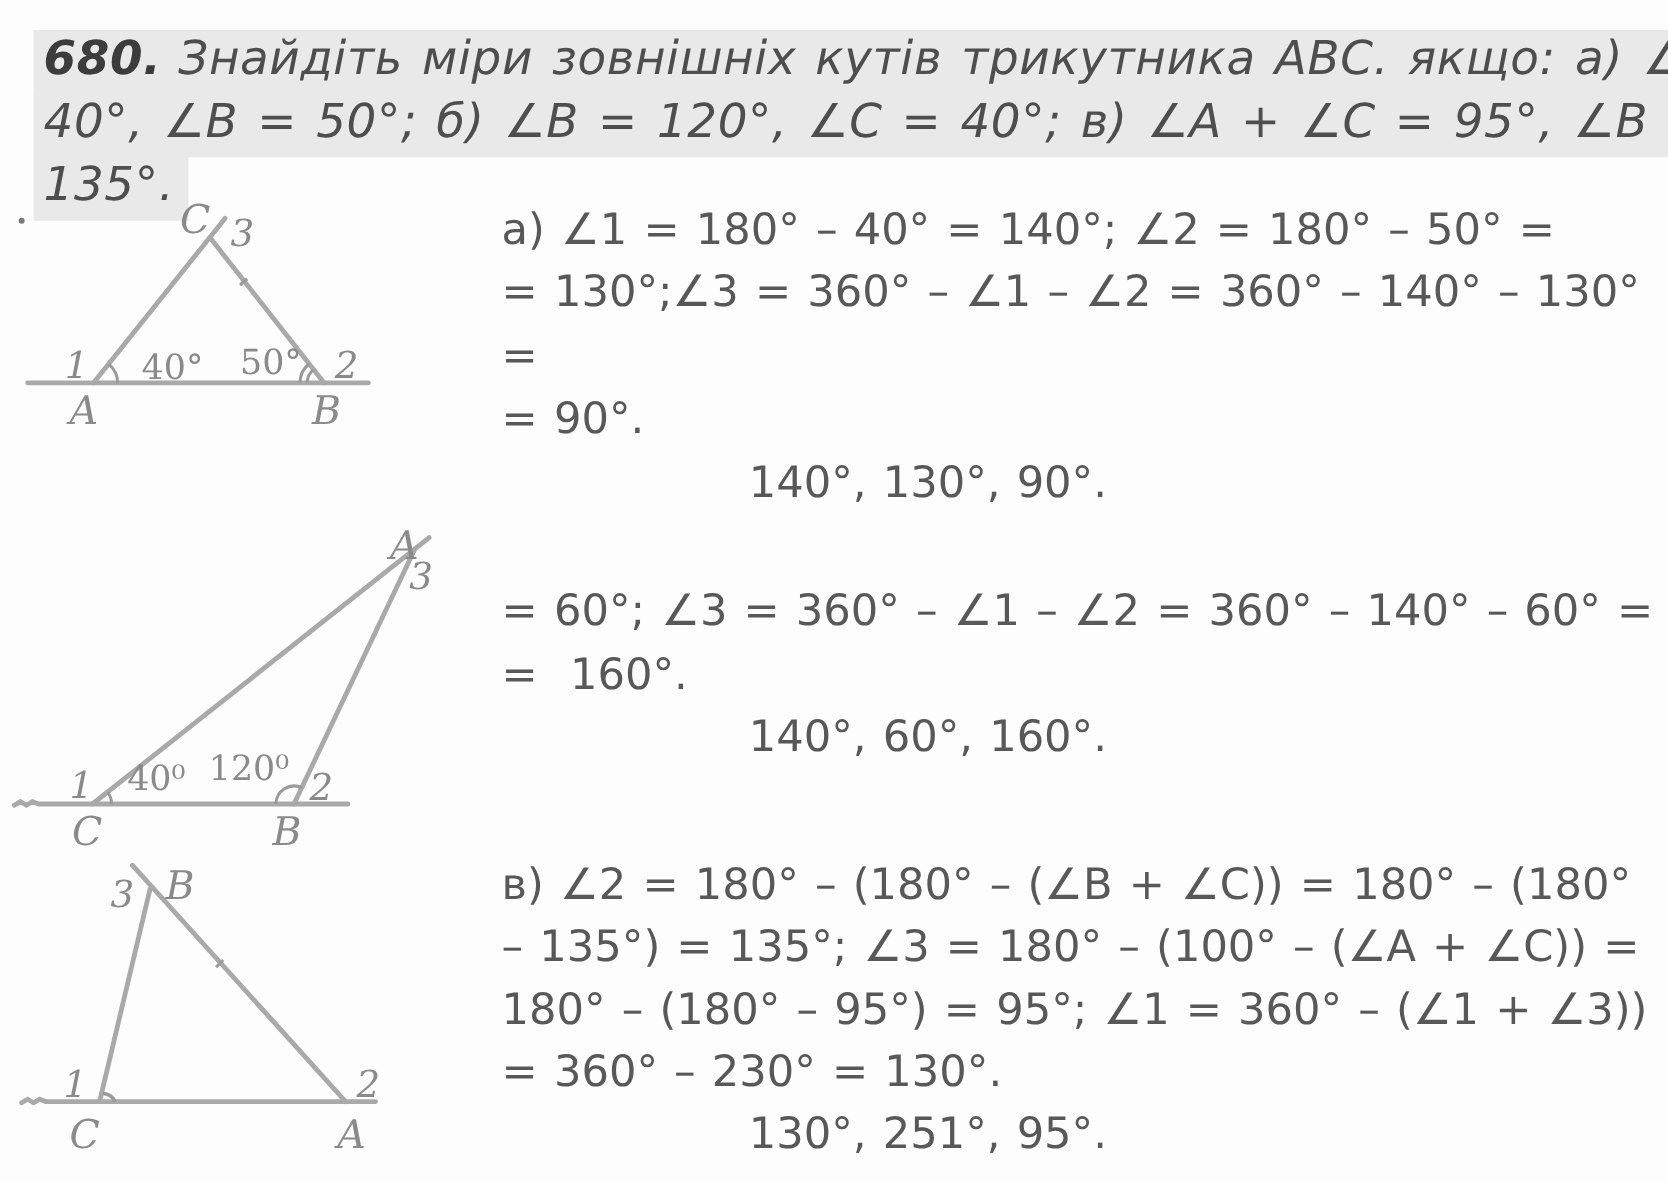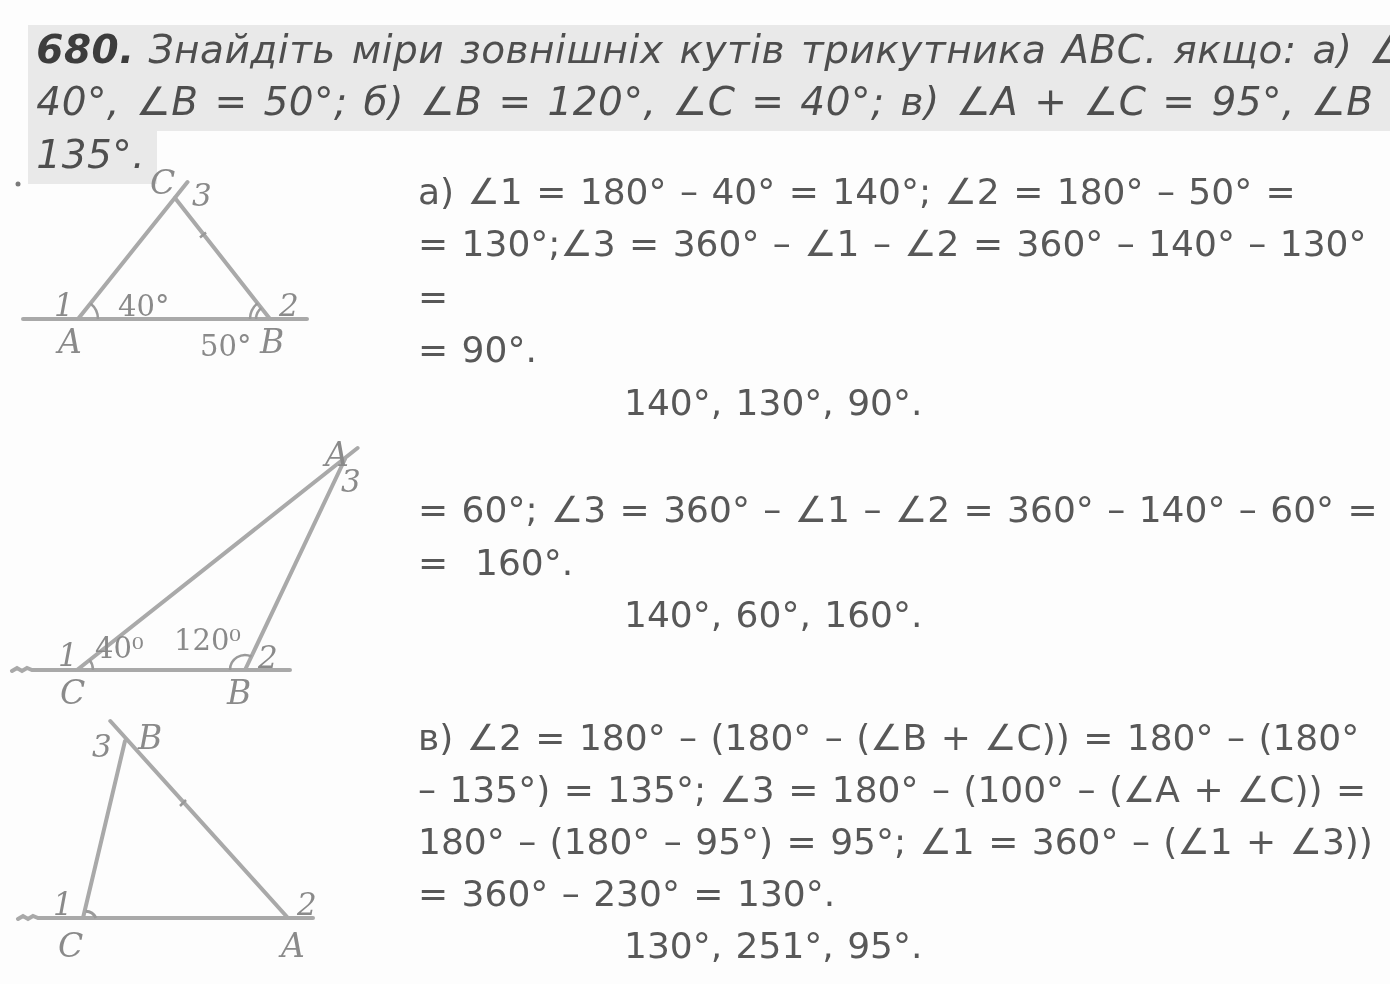--- a/index.html
+++ b/index.html
@@ -63,42 +63,42 @@
         <path d="M 256 161 A 14 14 0 0 1 261.3 150"></path>
         <path d="M 250 161 A 20 20 0 0 1 257.6 145.3"></path>
         <line x1="200" y1="79.5" x2="206" y2="74.5"></line>
       </g>
       <circle cx="18" cy="26" r="2.5" fill="#7a7a7a"></circle>
     </svg>
     <span class="dlabel vlabel" style="left:150px; top:8px;">C</span>
     <span class="dlabel nlabel" style="left:192px; top:22px;">3</span>
     <span class="dlabel nlabel" style="left:54px;  top:132px;">1</span>
     <span class="dlabel alabel" style="left:106px; top:134px;margin-left:12px;">40°</span>
-    <span class="dlabel alabel" style="left:200px; top:130px;margin-top:44px;">50°</span>
+    <span class="dlabel alabel" style="left:200px; top:130px;">50°</span>
     <span class="dlabel nlabel" style="left:279px; top:132px;">2</span>
     <span class="dlabel vlabel" style="left:58px;  top:167px;">A</span>
     <span class="dlabel vlabel" style="left:260px; top:167px;">B</span>
   </div>
 
   <div class="diagram" style="top:430px; width:385px; height:275px;">
     <svg width="385" height="275">
       <g stroke="#a9a9a9" stroke-width="4" stroke-linecap="round" fill="none">
         <path d="M 12 241 l 5 -3 5 3 5 -3 5 2 L 290 240"></path>
         <line x1="77" y1="240" x2="357.6" y2="18"></line>
         <line x1="245" y1="240" x2="345" y2="29"></line>
       </g>
       <g stroke="#9a9a9a" stroke-width="2.5" fill="none">
         <path d="M 93 240 A 16 16 0 0 0 89.6 230.1"></path>
         <path d="M 230 240 A 15 15 0 0 1 251.5 226.5"></path>
       </g>
     </svg>
     <span class="dlabel vlabel" style="left:325px; top:8px;">A</span>
     <span class="dlabel nlabel" style="left:341px; top:36px;">3</span>
     <span class="dlabel nlabel" style="left:58px;  top:210px;">1</span>
-    <span class="dlabel alabel" style="left:95px; top:204px;">40⁰</span>
+    <span class="dlabel alabel" style="left:106px; top:204px;">40⁰</span>
     <span class="dlabel alabel" style="left:174px; top:196px;">120⁰</span>
     <span class="dlabel nlabel" style="left:258px; top:212px;">2</span>
     <span class="dlabel vlabel" style="left:60px;  top:246px;">C</span>
     <span class="dlabel vlabel" style="left:227px; top:246px;">B</span>
   </div>
 
   <div class="diagram" style="top:705px; width:340px; height:270px;">
     <svg width="340" height="270">
       <g stroke="#a9a9a9" stroke-width="4" stroke-linecap="round" fill="none">
         <path d="M 18 214 l 5 -3 5 3 5 -3 5 2 L 313 213"></path>

